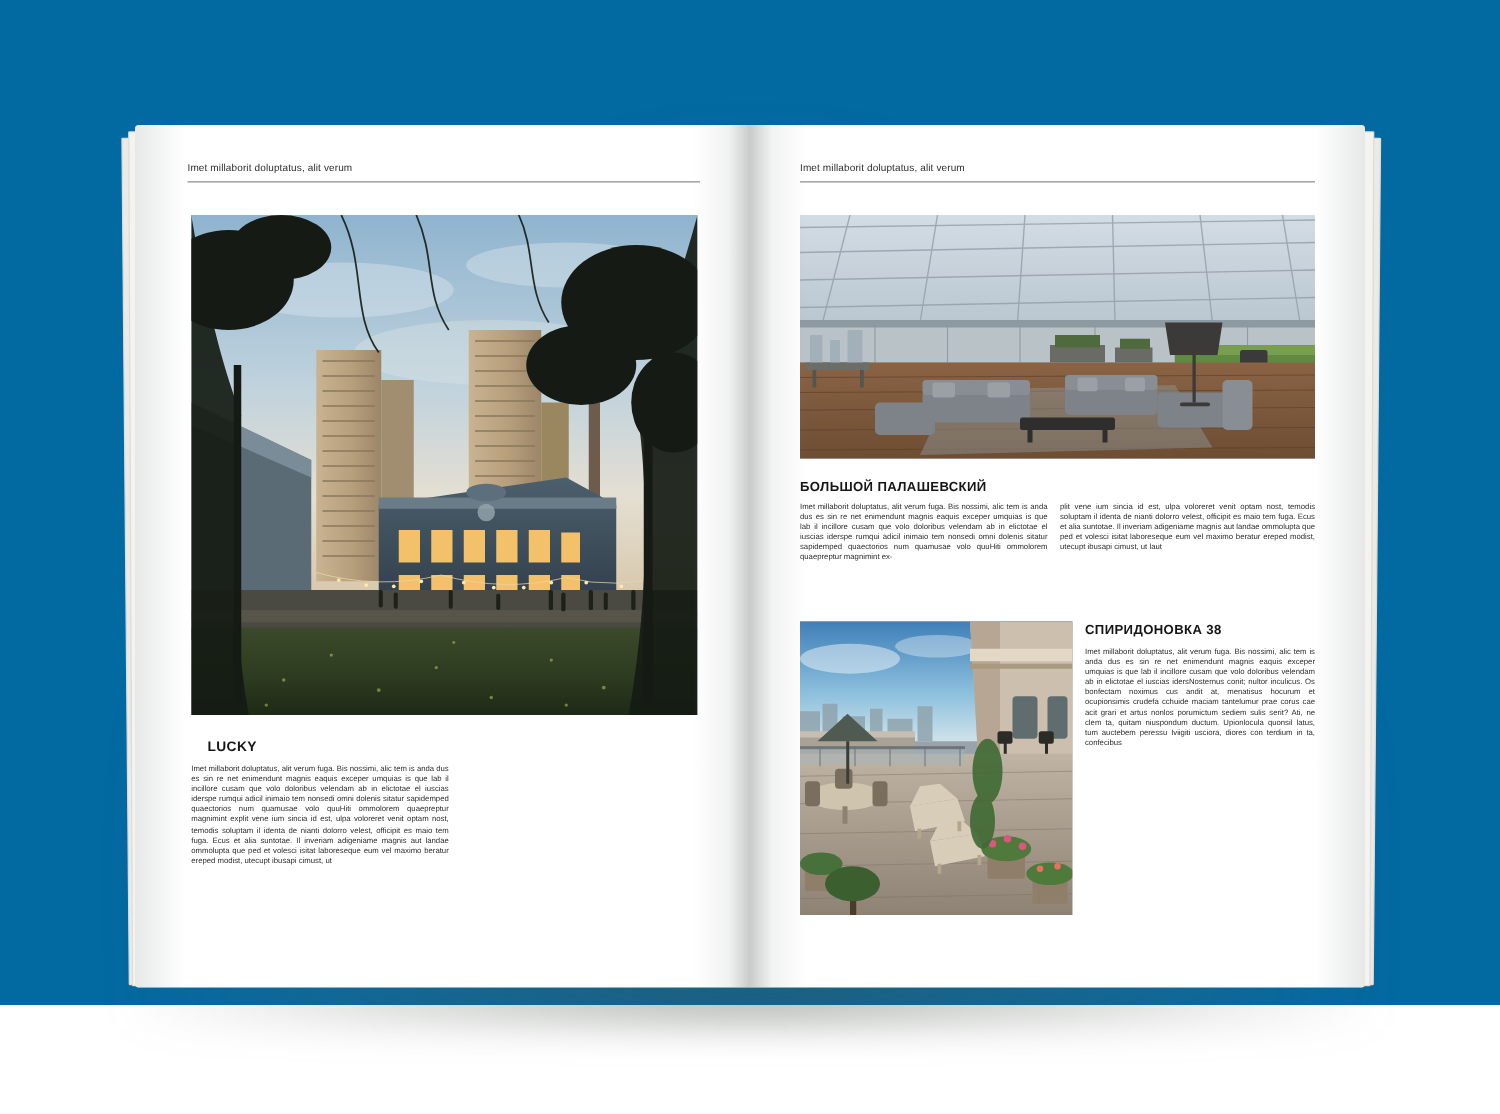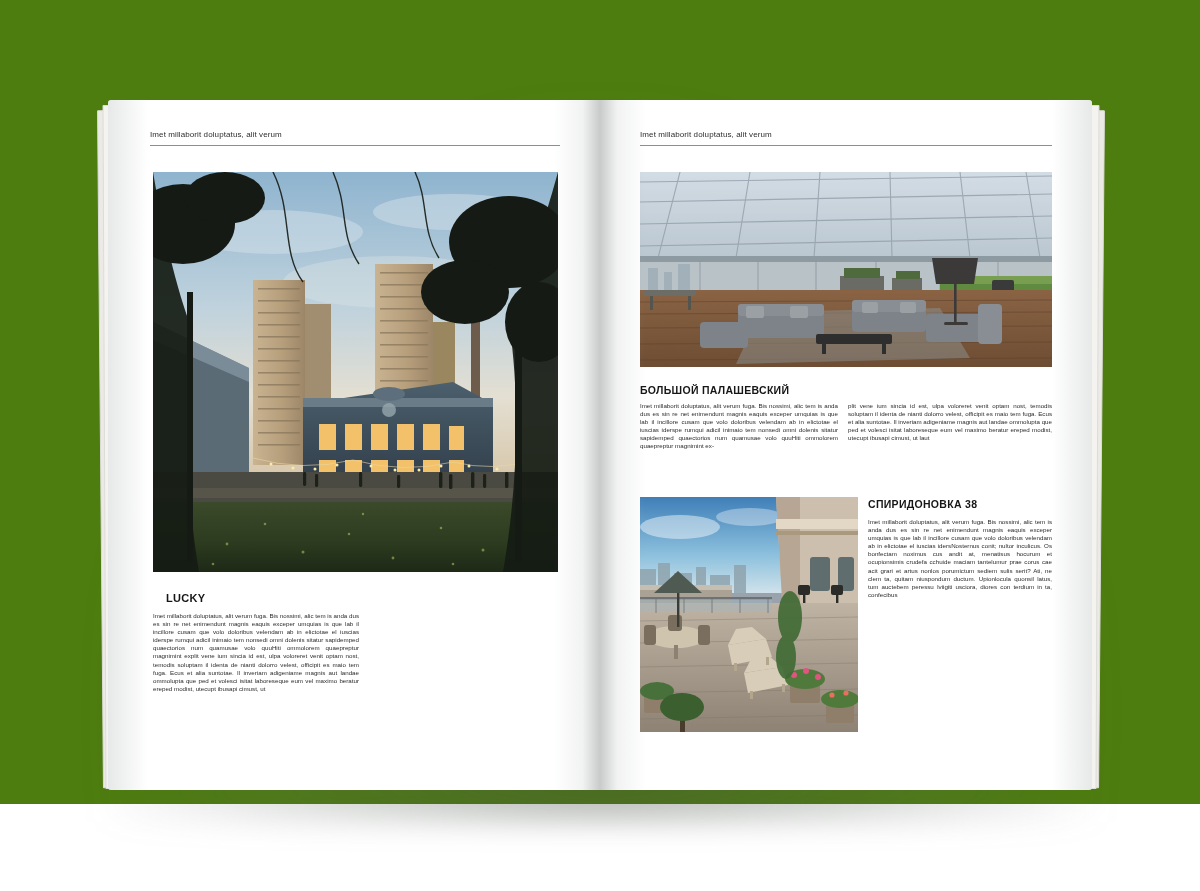--- a/index.html
+++ b/index.html
@@ -14,21 +14,21 @@
     overflow: hidden;
     position: relative;
   }
 
   
   #stage {
     position: absolute;
     left: 0; top: 0;
     width: 1200px;
     height: 804px;
-    background: #4d7c0f;
+    background: #0369a1;
   }
 
   .book-shadow {
     position: absolute;
     left: 96px;
     top: 96px;
     width: 1010px;
     height: 726px;
     background: radial-gradient(ellipse at 50% 85%, rgba(70,80,70,0.40) 0%, rgba(90,100,90,0.18) 45%, rgba(255,255,255,0) 72%);
     filter: blur(14px);

